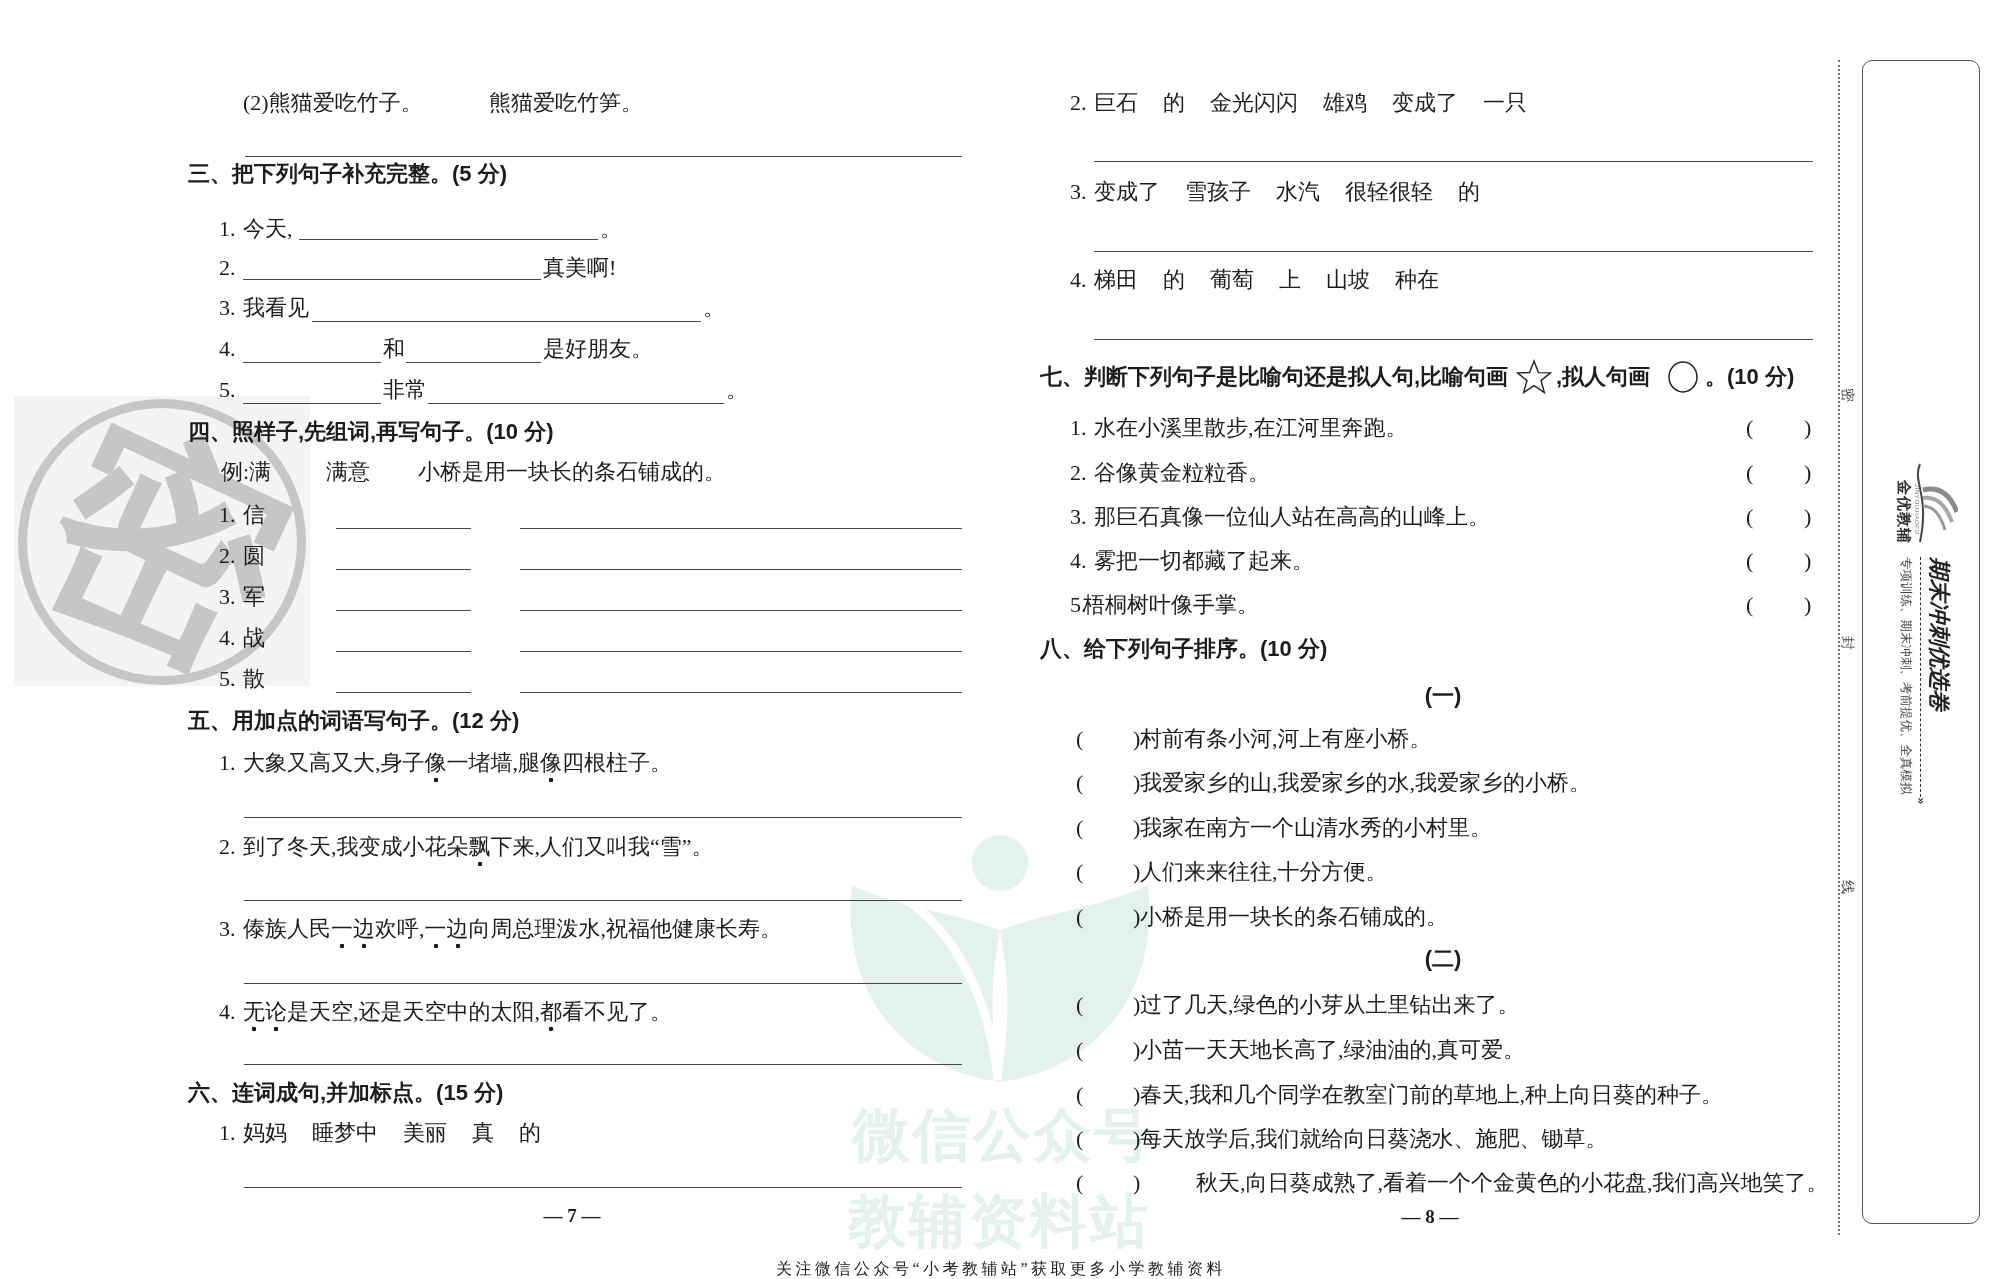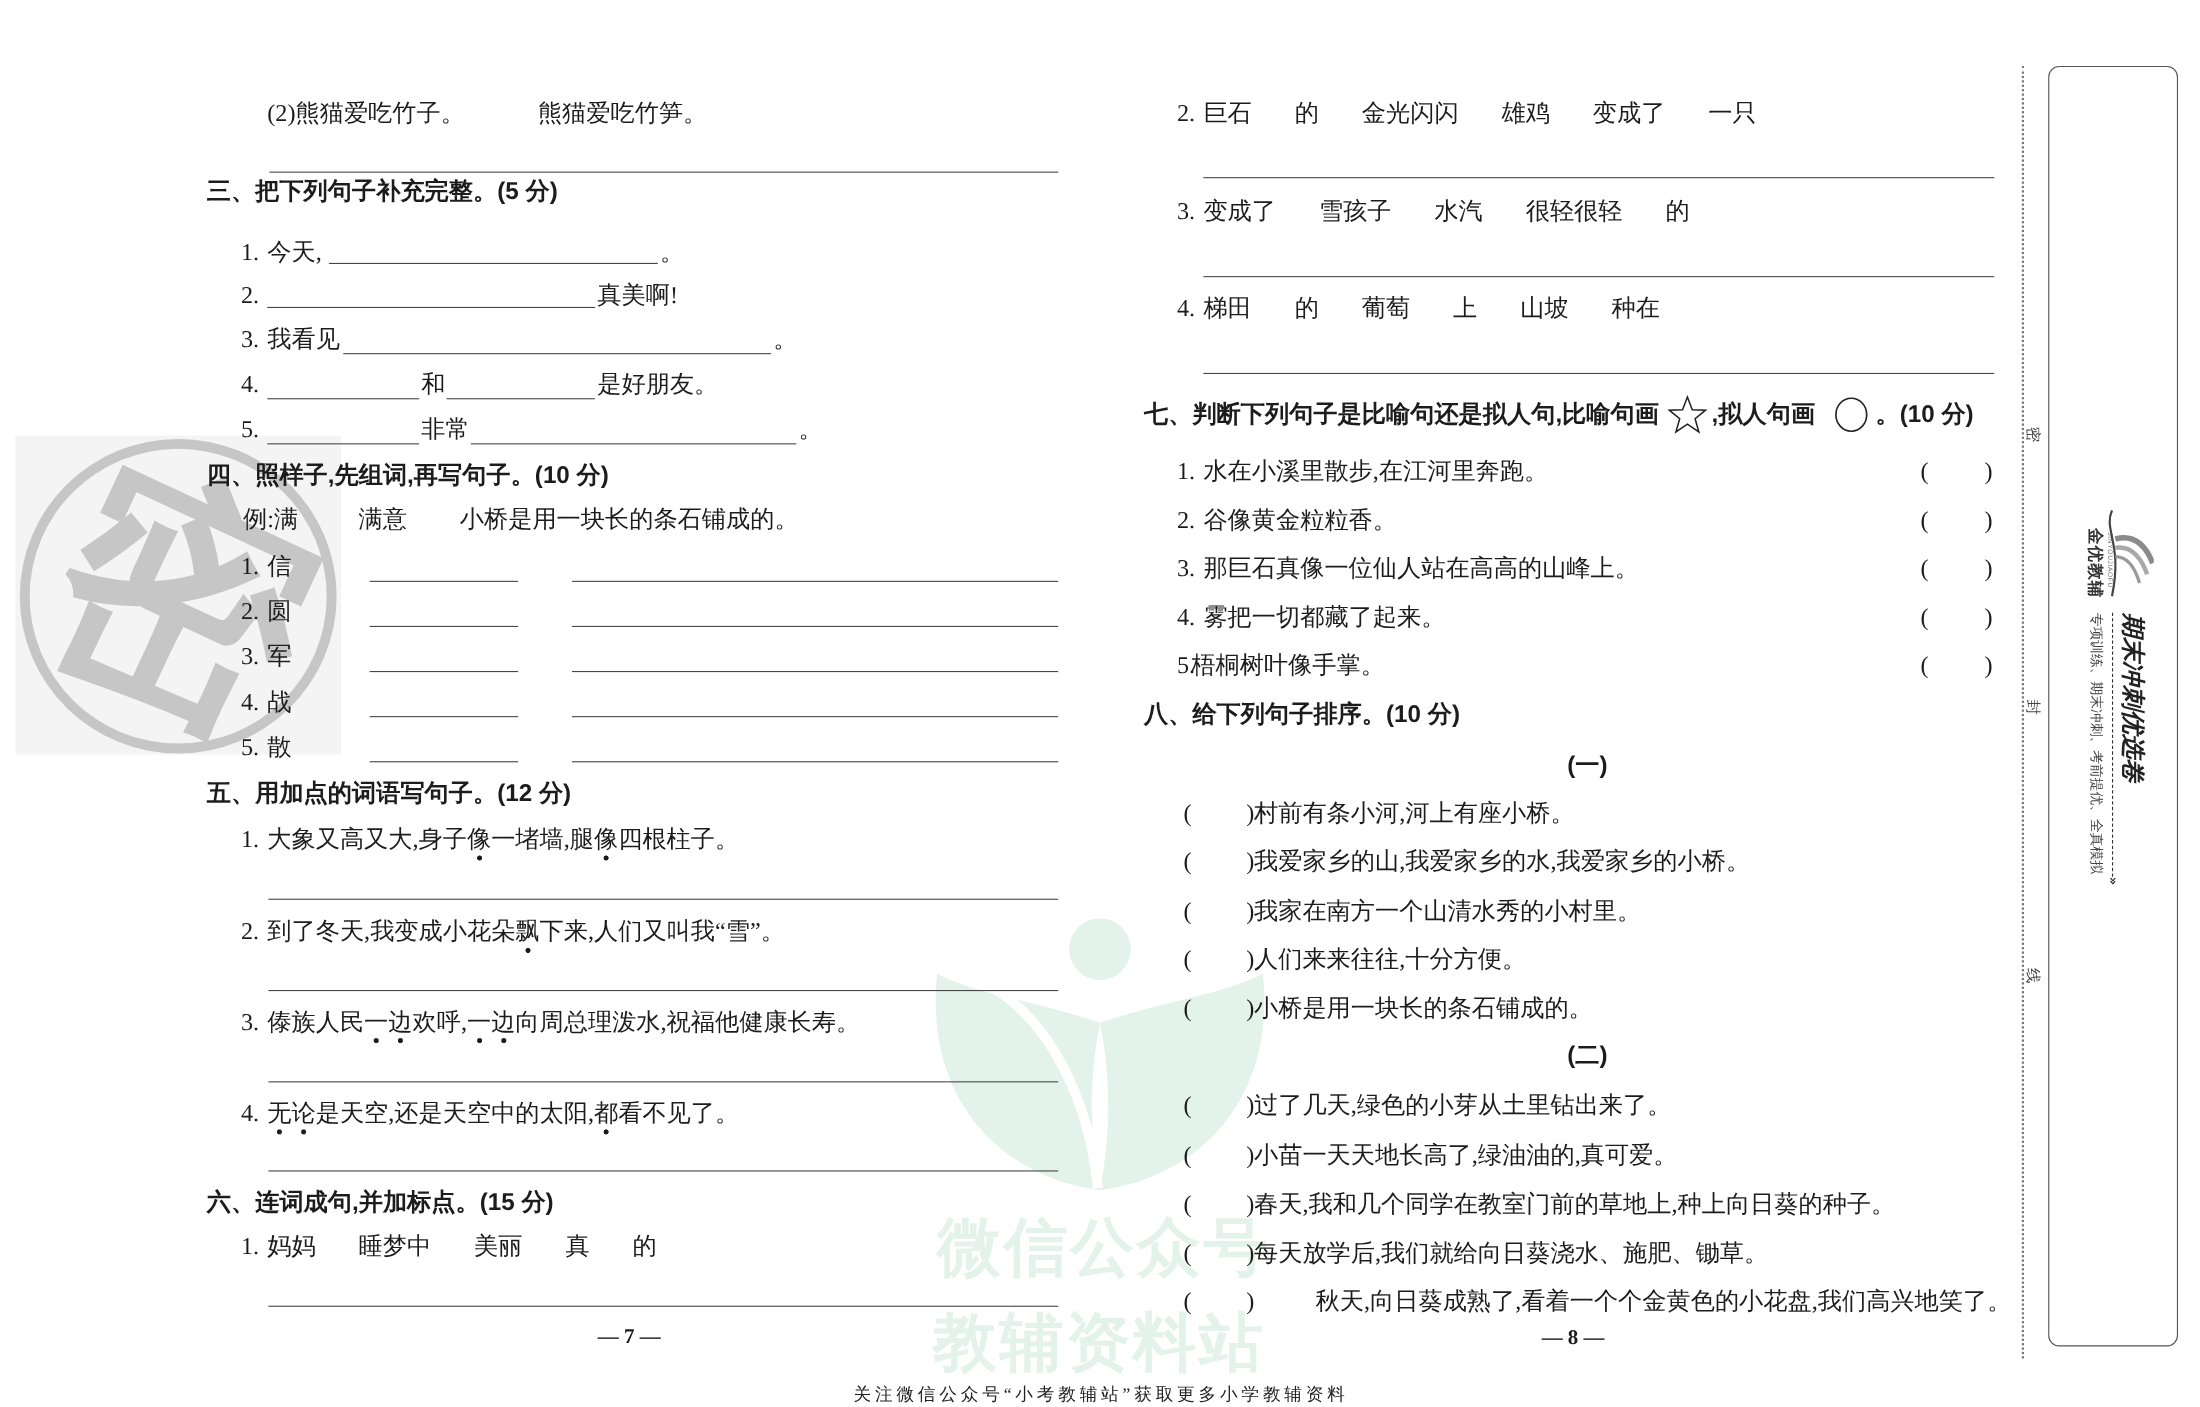--- a/index.html
+++ b/index.html
@@ -5,21 +5,21 @@
 :root{
   --ink:#1c1c1c; --rule:#474747; --stamp:#c6c6c6; --stamp_bg:#f4f4f4;
   --watermark:#e3f2ea; --panel_border:#555555; --muted:#555555;
 }
 html,body{margin:0;padding:0;}
 body{width:2000px;height:1279px;position:relative;overflow:hidden;background:#ffffff;
   font-family:"Liberation Serif","DejaVu Serif",serif;color:var(--ink);}
 .t{position:absolute;white-space:nowrap;font-size:22px;line-height:26px;z-index:3;}
 .h{font-family:"Liberation Sans","DejaVu Sans",sans-serif;font-weight:bold;}
 .ln{position:absolute;height:0;border-top:1.6px solid var(--rule);z-index:3;}
-.words{display:flex;gap:39px;}
+.words{display:flex;gap:25px;}
 .dot{padding-bottom:9px;background:radial-gradient(circle,var(--ink) 0 2px,transparent 2.6px) left bottom/1em 8px repeat-x;}
 .c{text-align:center;}
 .pg{font-weight:bold;font-size:19px;}
 .vt{position:absolute;writing-mode:vertical-rl;text-orientation:sideways;white-space:nowrap;z-index:3;}
 .icon{position:absolute;z-index:3;}
 
 .stamp-bg{position:absolute;left:14px;top:396px;width:296px;height:290px;background:var(--stamp_bg);z-index:0;}
 .stamp-ring{position:absolute;left:18px;top:399px;width:288px;height:286px;border:9px solid var(--stamp);border-radius:50%;box-sizing:border-box;z-index:1;}
 .stamp-char{position:absolute;left:15px;top:395px;width:300px;height:300px;display:flex;align-items:center;justify-content:center;
   font-family:"Liberation Sans","DejaVu Sans",sans-serif;font-weight:bold;font-size:225px;line-height:1;color:var(--stamp);transform:rotate(25deg);z-index:1;}

